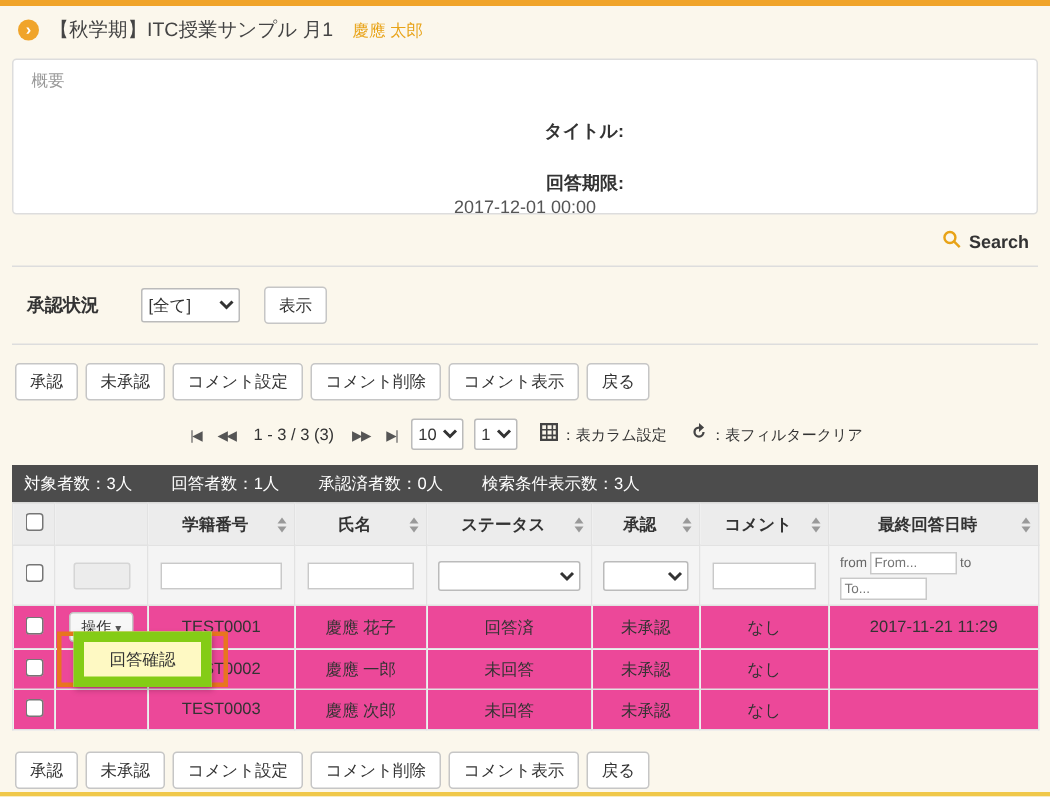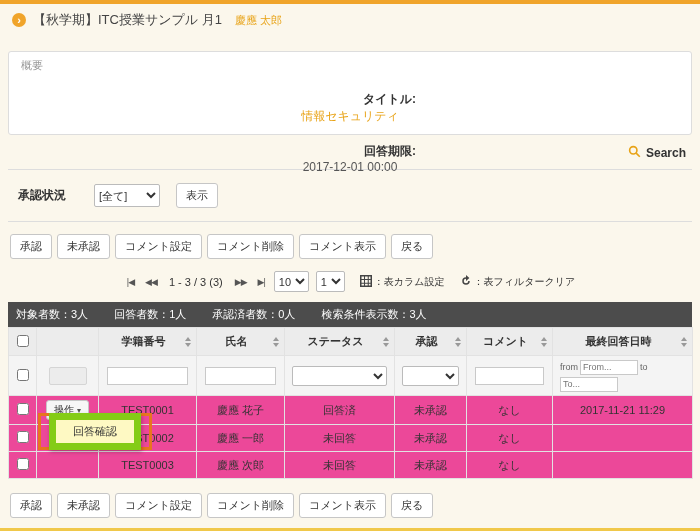--- a/index.html
+++ b/index.html
@@ -17,21 +17,21 @@
   
   .page-header { display:flex; align-items:center; gap:7px; padding:7px 12px 6px; }
   .chev-icon { width:14px; height:14px; border-radius:50%; background:#f0a42a; color:#fff;
     font-size:11px; font-weight:bold; display:flex; align-items:center; justify-content:center; line-height:1; }
   .page-title { font-size:13px; font-weight:normal; color:#444; }
   .user-name { font-size:11px; color:#e8a317; margin-left:6px; text-decoration:none; }
 
   .content { padding:0 8px; }
 
   
-  .overview { background:#fff; border:1px solid #ddd; border-radius:3px; margin-top:16px; height:84px; padding:6px 12px; }
+  .overview { background:#fff; border:1px solid #ddd; border-radius:3px; margin-top:4px; height:104px; padding:6px 12px; }
   .overview-legend { font-size:11px; color:#999; }
   .field-row { display:flex; align-items:center; margin-top:18px;flex-direction:column; }
   .field-label { width:160px; text-align:right; padding-right:14px; font-size:12px; font-weight:bold; color:#333; }
   .field-value { font-size:12px; color:#555; }
   .field-value.orange { color:#e8a317; }
 
   
   .search-row { display:flex; justify-content:flex-end; align-items:center; gap:5px;
     padding:10px 6px 8px; border-bottom:1px solid #ddd; }
   .search-btn { display:flex; align-items:center; gap:5px; background:none; border:none; cursor:pointer; }
@@ -100,21 +100,20 @@
   <h1 class="page-title">【秋学期】ITC授業サンプル 月1</h1>
   <a class="user-name">慶應 太郎</a>
 </div>
 
 <div class="content">
 
   <div class="overview">
     <div class="overview-legend">概要</div>
     <div class="field-row">
       <div class="field-label">タイトル:</div>
-      <div class="field-value orange">情報セキュリティ</div>
     </div>
     <div class="field-row">
       <div class="field-label">回答期限:</div>
       <div class="field-value">2017-12-01 00:00</div>
     </div>
   </div>
 
   <div class="search-row">
     <button class="search-btn">
       <span>

